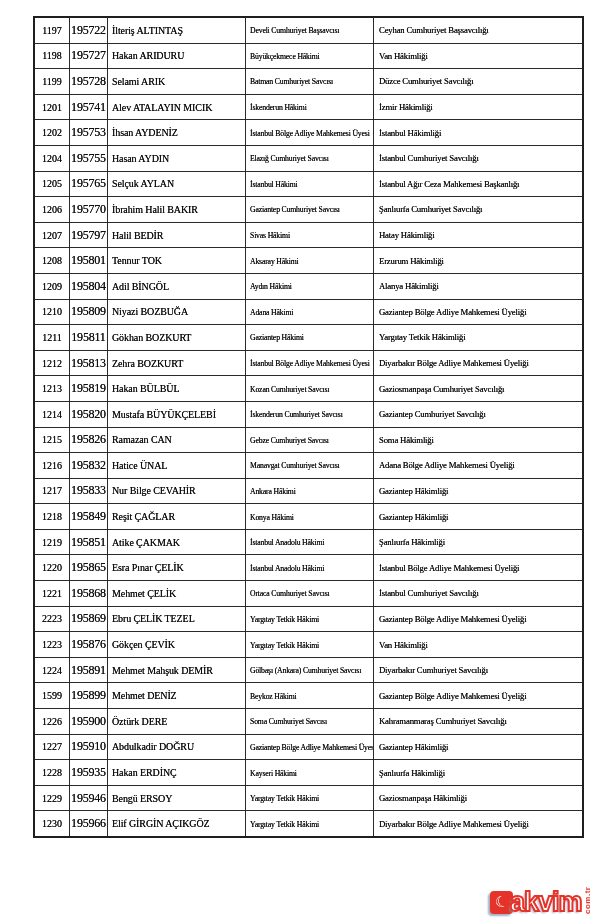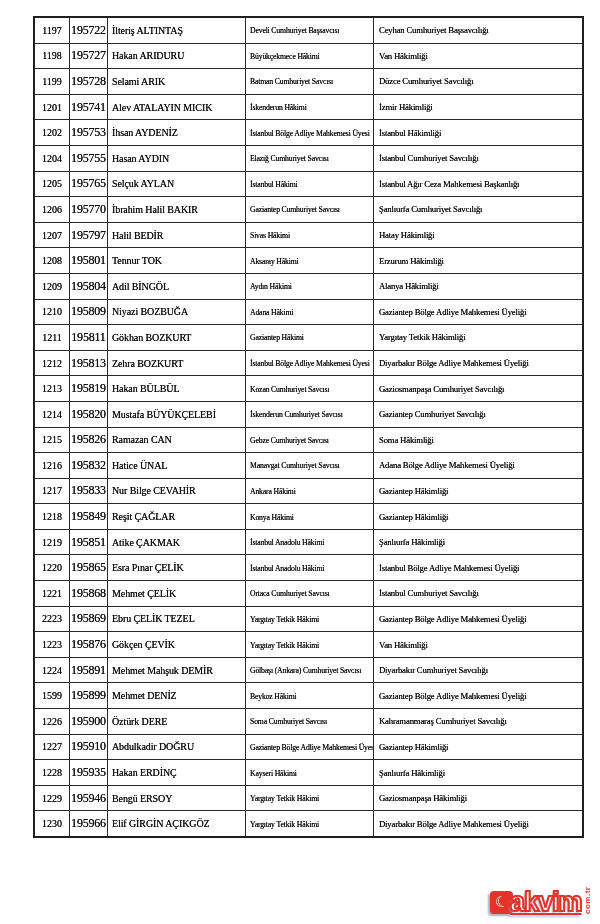--- a/index.html
+++ b/index.html
@@ -41,21 +41,20 @@
     color:#fff;font-size:15px;font-weight:bold;line-height:1;
     transform:rotate(-15deg);
     font-family:"DejaVu Sans","Liberation Sans",sans-serif;
   }
   .wm-text{
     font-family:"Liberation Sans","DejaVu Sans",sans-serif;
     font-weight:700;font-size:27px;line-height:23px;color:#ffffff;
     -webkit-text-stroke:2px var(--brand,#e63329);
     letter-spacing:-1px;margin-left:-3px;
     text-shadow:-2px 2px 2px rgba(130,150,180,.6);
-    text-decoration:underline;
   }
   .wm-domain{
     color:var(--brand,#e63329);
     font-family:"Liberation Sans","DejaVu Sans",sans-serif;
     font-size:8px;font-weight:700;line-height:1;
     writing-mode:vertical-rl;transform:rotate(180deg);
     letter-spacing:.5px;margin-left:2px;height:23px;
   }
 </style>
 </head>

